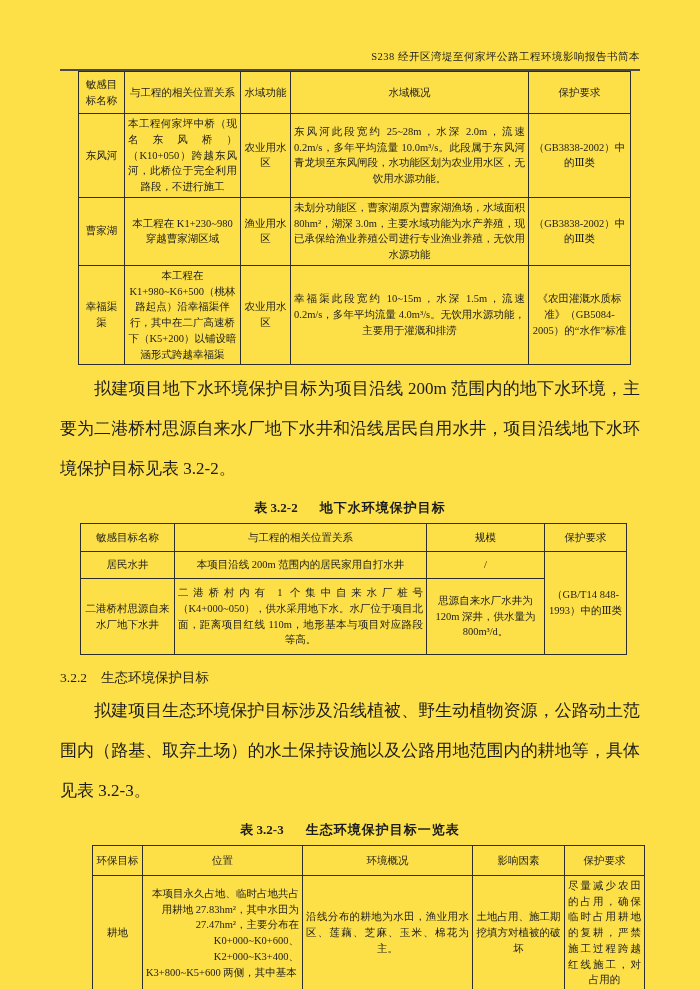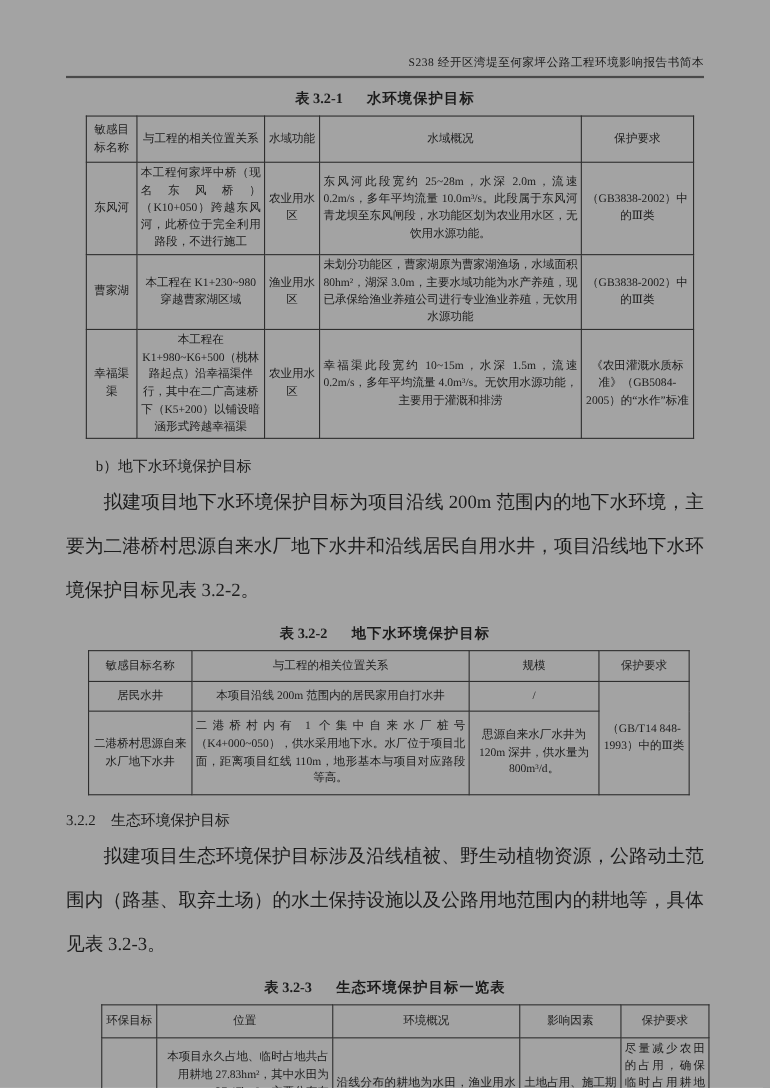--- a/index.html
+++ b/index.html
@@ -1,18 +1,18 @@
 <!DOCTYPE html>
 <html lang="zh"><head>
 <meta charset="utf-8">
 <style>
   * { margin:0; padding:0; box-sizing:border-box; }
   html,body { background:#ffffff; }
   body { width:700px; height:989px; font-family:"Liberation Serif","DejaVu Serif",serif; color:#1c1c1c; }
-  .page { width:700px; height:989px; padding:50px 60px 0 60px; display:flex; flex-direction:column; overflow:hidden; background:#a3a3a3; }
+  .page { width:700px; height:989px; padding:50px 60px 0 60px; display:flex; flex-direction:column; overflow:hidden; background:#fde047; }
 
   .doc-header { text-align:right; font-size:10.5px; letter-spacing:.5px; padding-bottom:5px; border-bottom:2px solid #4a4a4a; }
 
   .caption { text-align:center; font-weight:bold; font-size:13px; margin:10px 0 6px 0; }
   .caption .cap-label { font-family:"Liberation Serif","DejaVu Serif",serif; margin-right:22px; }
   .caption .cap-title { font-family:"Liberation Sans","DejaVu Sans",sans-serif; letter-spacing:1px; }
 
   table { border-collapse:collapse; table-layout:fixed; font-size:10.5px; line-height:1.5;border-radius:10px; }
   td,th { border:1px solid #2e2e2e; padding:2px 3px; vertical-align:middle; text-align:center; font-weight:normal; word-break:break-word; }
   .cell-just { text-align:justify; text-align-last:center; }
@@ -29,23 +29,20 @@
 
   .footer { margin-top:auto; padding-bottom:42px; text-align:center; font-size:10.5px; }
 </style>
 </head>
 <body>
 
 <div class="page">
 
   <div class="doc-header">S238 经开区湾堤至何家坪公路工程环境影响报告书简本</div>
 
-  <div class="caption">
-    <span class="cap-label">表 3.2-1</span><span class="cap-title">水环境保护目标</span>
-  </div>
   <table class="t1">
     <colgroup>
         <col style="width:46px">
         <col style="width:116px">
         <col style="width:50px">
         <col style="width:238px">
         <col style="width:102px">
       </colgroup>
     <tbody>
         <tr style="height:42px">
@@ -72,21 +69,20 @@
     <tr style="height:88px">
       <td>幸福渠渠</td>
       <td>本工程在 K1+980~K6+500（桃林路起点）沿幸福渠伴行，其中在二广高速桥下（K5+200）以铺设暗涵形式跨越幸福渠</td>
       <td>农业用水区</td>
       <td class="cell-just">幸福渠此段宽约 10~15m，水深 1.5m，流速 0.2m/s，多年平均流量 4.0m³/s。无饮用水源功能，主要用于灌溉和排涝</td>
       <td>《农田灌溉水质标准》（GB5084-2005）的“水作”标准</td>
     </tr>
   </tbody>
     </table>
 
-  <div class="heading">b）地下水环境保护目标</div>
   <div class="para">拟建项目地下水环境保护目标为项目沿线 200m 范围内的地下水环境，主要为二港桥村思源自来水厂地下水井和沿线居民自用水井，项目沿线地下水环境保护目标见表 3.2-2。</div>
 
   <div class="caption">
     <span class="cap-label">表 3.2-2</span><span class="cap-title">地下水环境保护目标</span>
   </div>
   <table class="t2">
     <colgroup>
         <col style="width:94px">
         <col style="width:252px">
         <col style="width:118px">

